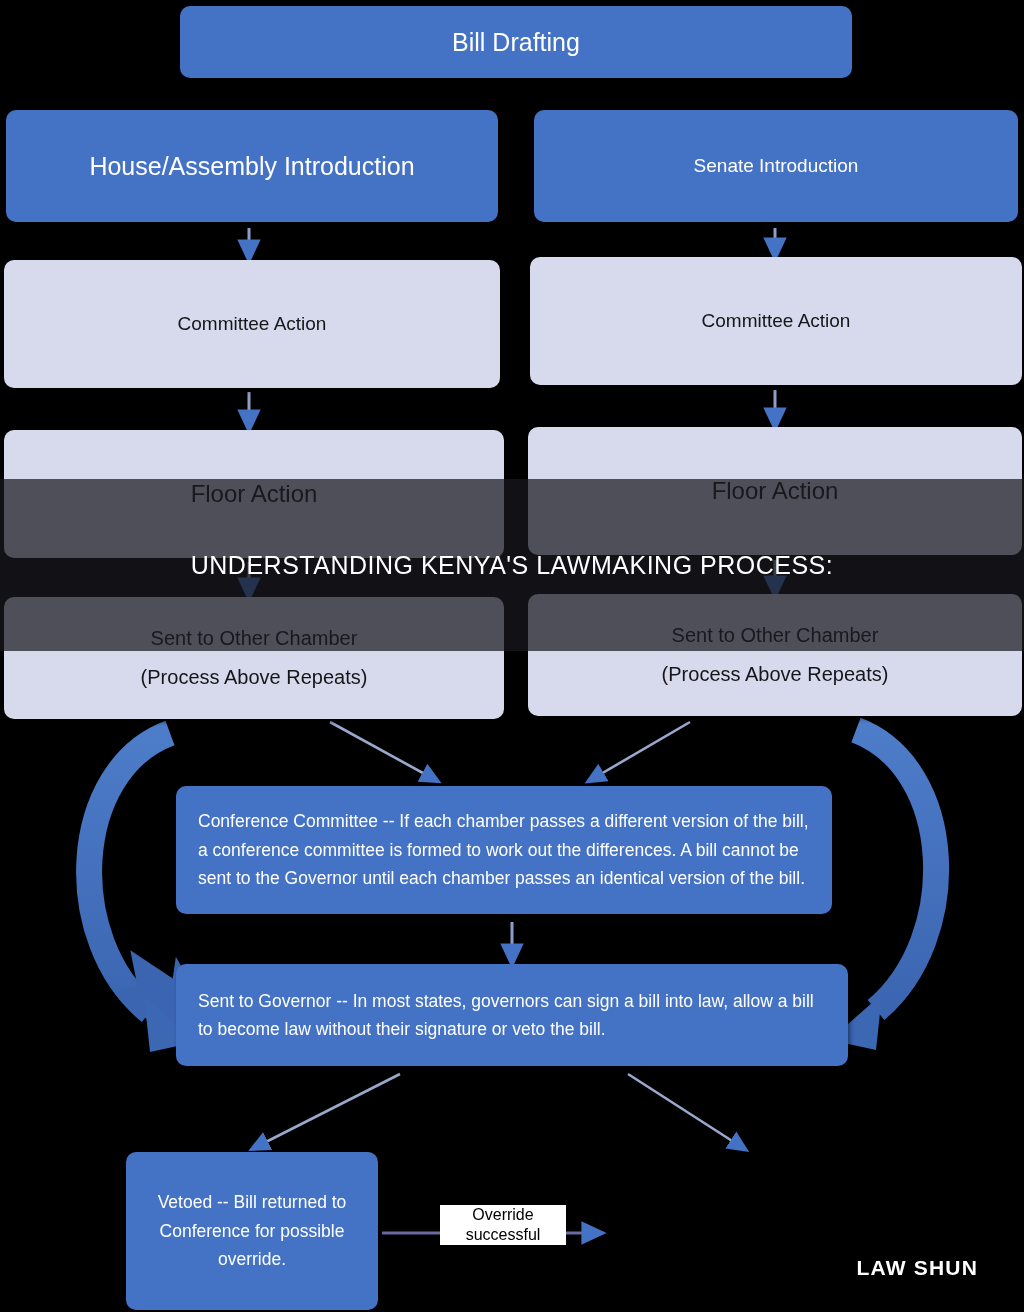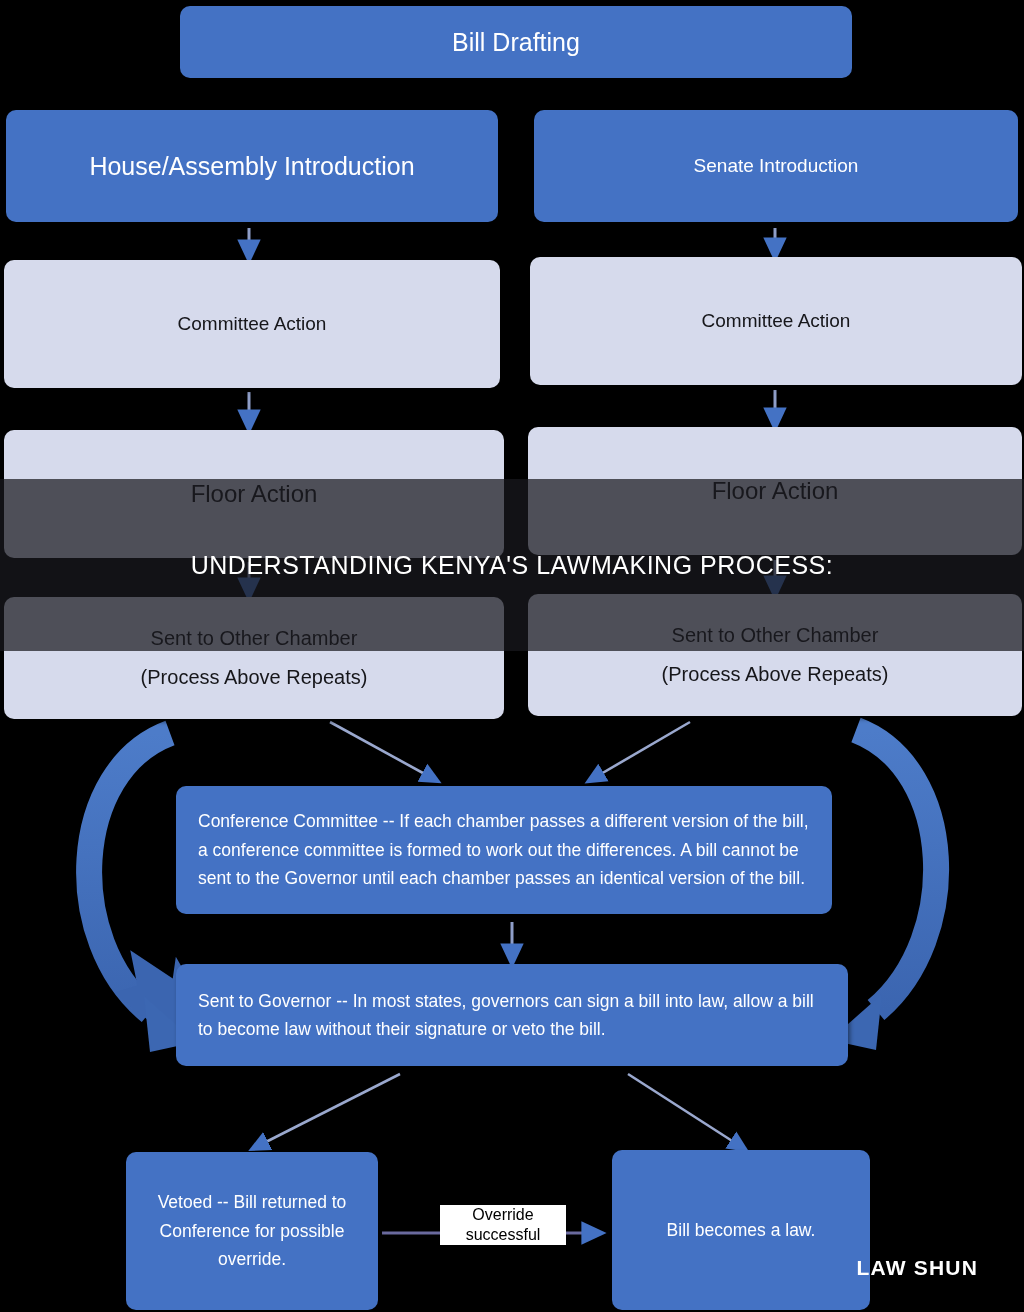--- a/index.html
+++ b/index.html
@@ -173,23 +173,20 @@
   </div>
 
   <div class="node blue" id="n-gov">
     <span class="txt">Sent to Governor -- In most states, governors can sign a bill into law, allow a bill to become law without their signature or veto the bill.</span>
   </div>
 
   <div class="node blue" id="n-veto">
     <span class="txt">Vetoed -- Bill returned to Conference for possible override.</span>
   </div>
 
-  <div class="node blue" id="n-law">
-    <span class="txt">Bill becomes a law.</span>
-  </div>
 
   <div class="edgelabel" id="lbl-override">Override successful</div>
 
   <div id="banner">
     <div class="l1">UNDERSTANDING KENYA'S LAWMAKING PROCESS:</div>
   </div>
 
   <div id="watermark">LAW SHUN</div>
 
 </div>

